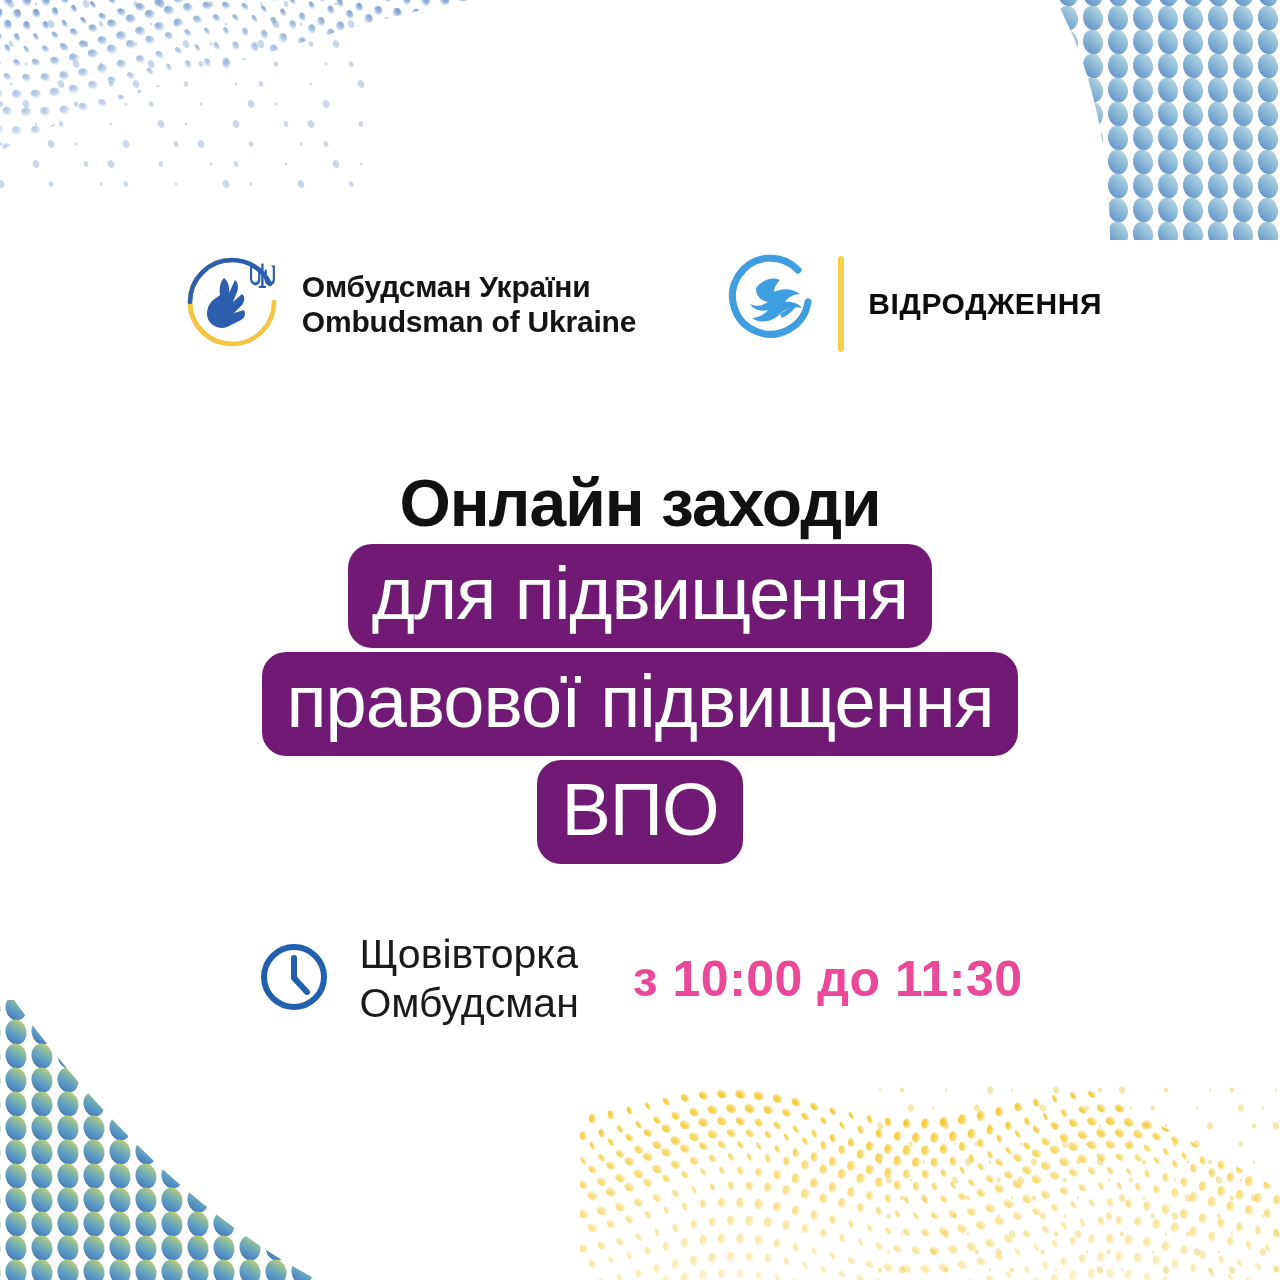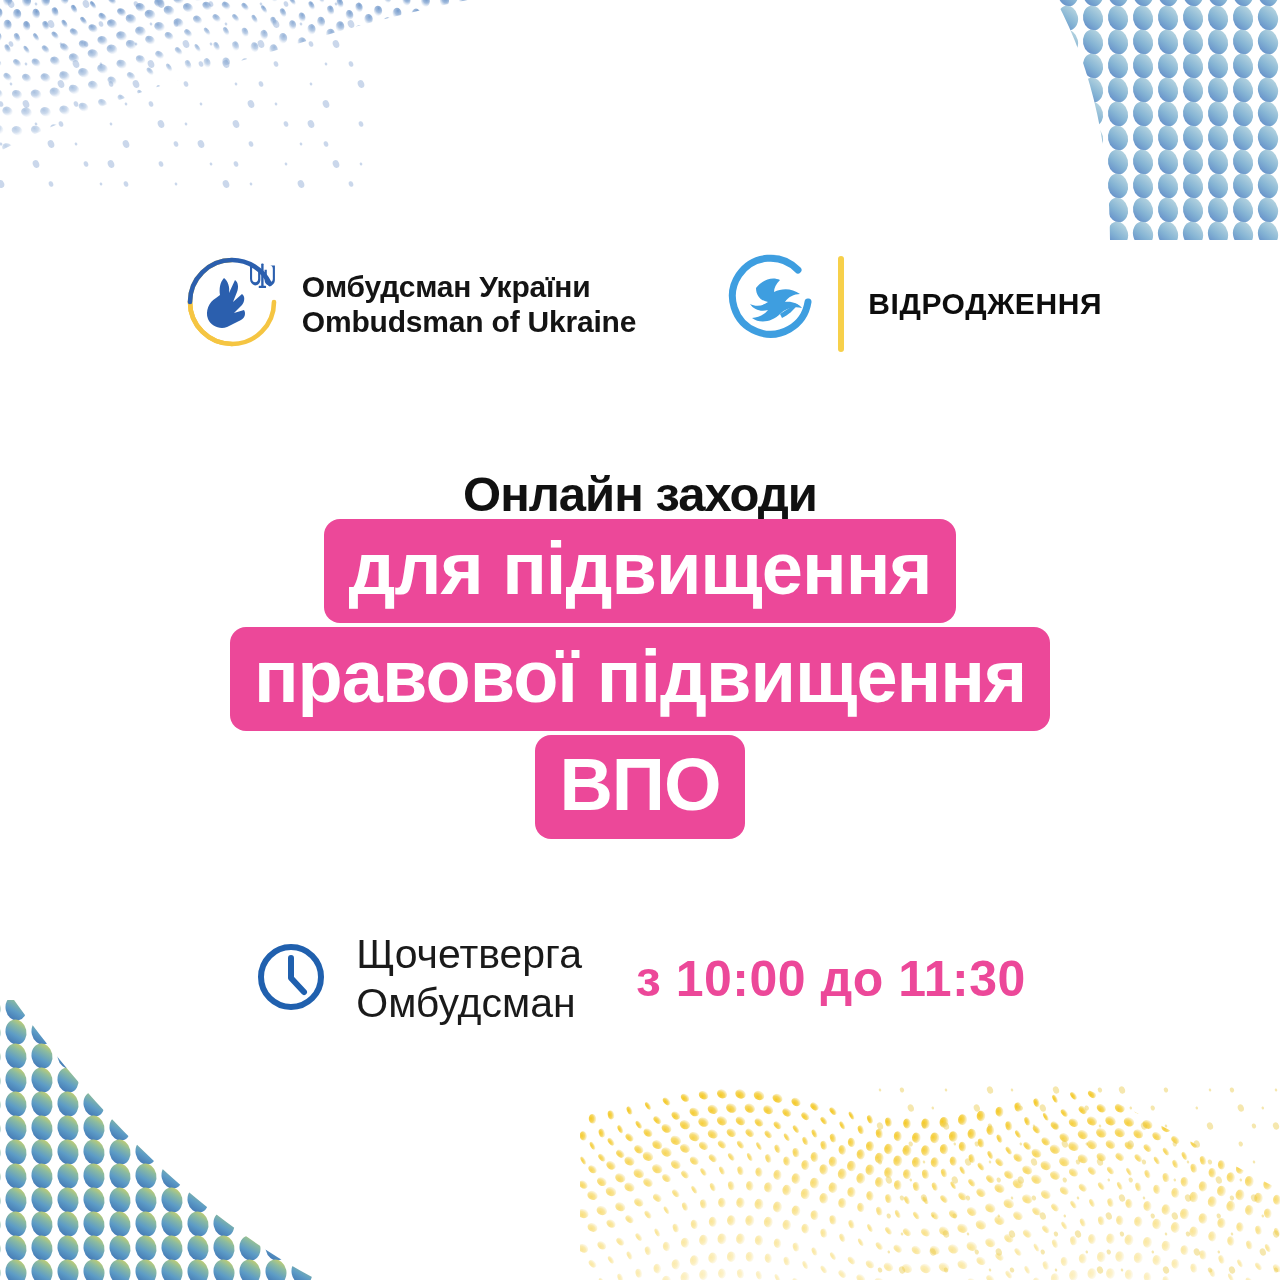--- a/index.html
+++ b/index.html
@@ -78,36 +78,36 @@
   }
 
   
   .headline{
     position:absolute;
     top:470px;left:0;width:1280px;
     display:flex;flex-direction:column;
     align-items:center;
   }
   .hl-plain{
-    font-size:49px;
+    font-size:66px;
     font-weight:900;
     color:#111111;
     letter-spacing:-1px;
     line-height:1.0;
-    margin-bottom:0;
+    margin-bottom:8px;
     white-space:nowrap;
   }
   .hl-box{
-    background:#ec4899;
+    background:#701a75;
     color:#ffffff;
     font-size:74px;
-    font-weight:700;
+    font-weight:400;
     letter-spacing:-1px;
     line-height:1.0;
-    border-radius:16px;
+    border-radius:24px;
     padding:13px 24px 17px 24px;
     margin-bottom:4px;
     white-space:nowrap;
     box-sizing:border-box;
   }
   .hl-box.b3{margin-bottom:0;}
 
   
   .schedule{
     position:absolute;
@@ -2115,20 +2115,20 @@
     </div>
 
     <div class="schedule">
       <span class="clock-icon">
         <svg width="74" height="74" viewBox="0 0 74 74" aria-hidden="true">
           <circle cx="37" cy="37" r="30" fill="none" stroke="#2060ae" stroke-width="6"></circle>
           <path d="M 37 18 L 37 38 L 50 52" fill="none" stroke="#2060ae" stroke-width="6" stroke-linecap="round" stroke-linejoin="round"></path>
         </svg>
       </span>
       <span class="days">
-        <span class="d1">Щочетверга</span>
+        <span class="d1">Щовівторка</span>
         <span class="d2">Омбудсман</span>
       </span>
       <span class="time">з 10:00 до 11:30</span>
     </div>
 
   </div>
 </div>
 
 </body></html>

